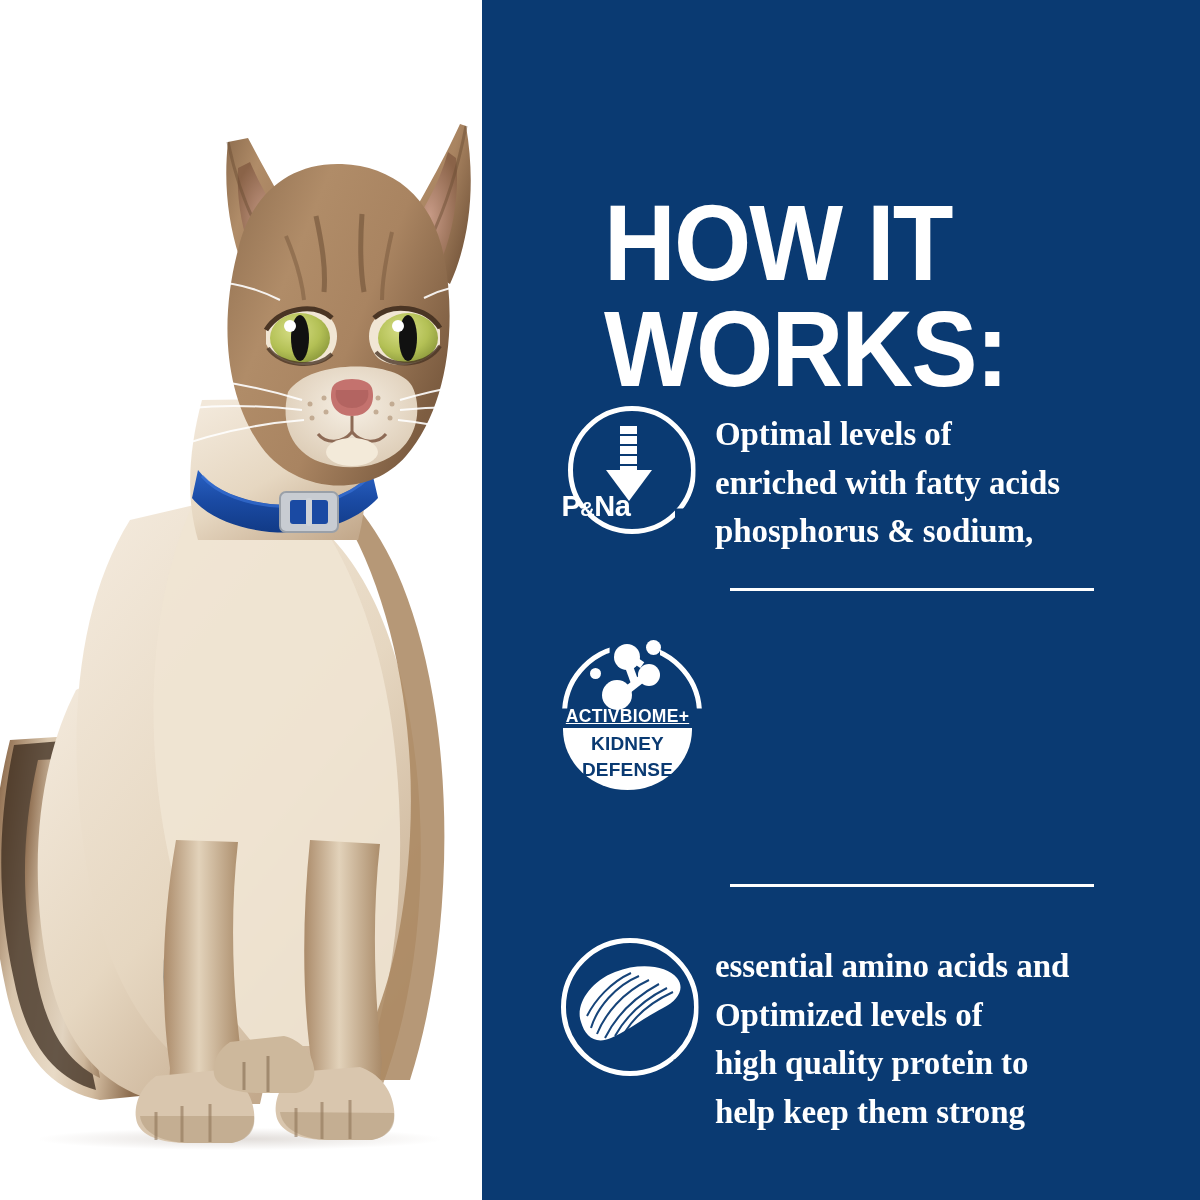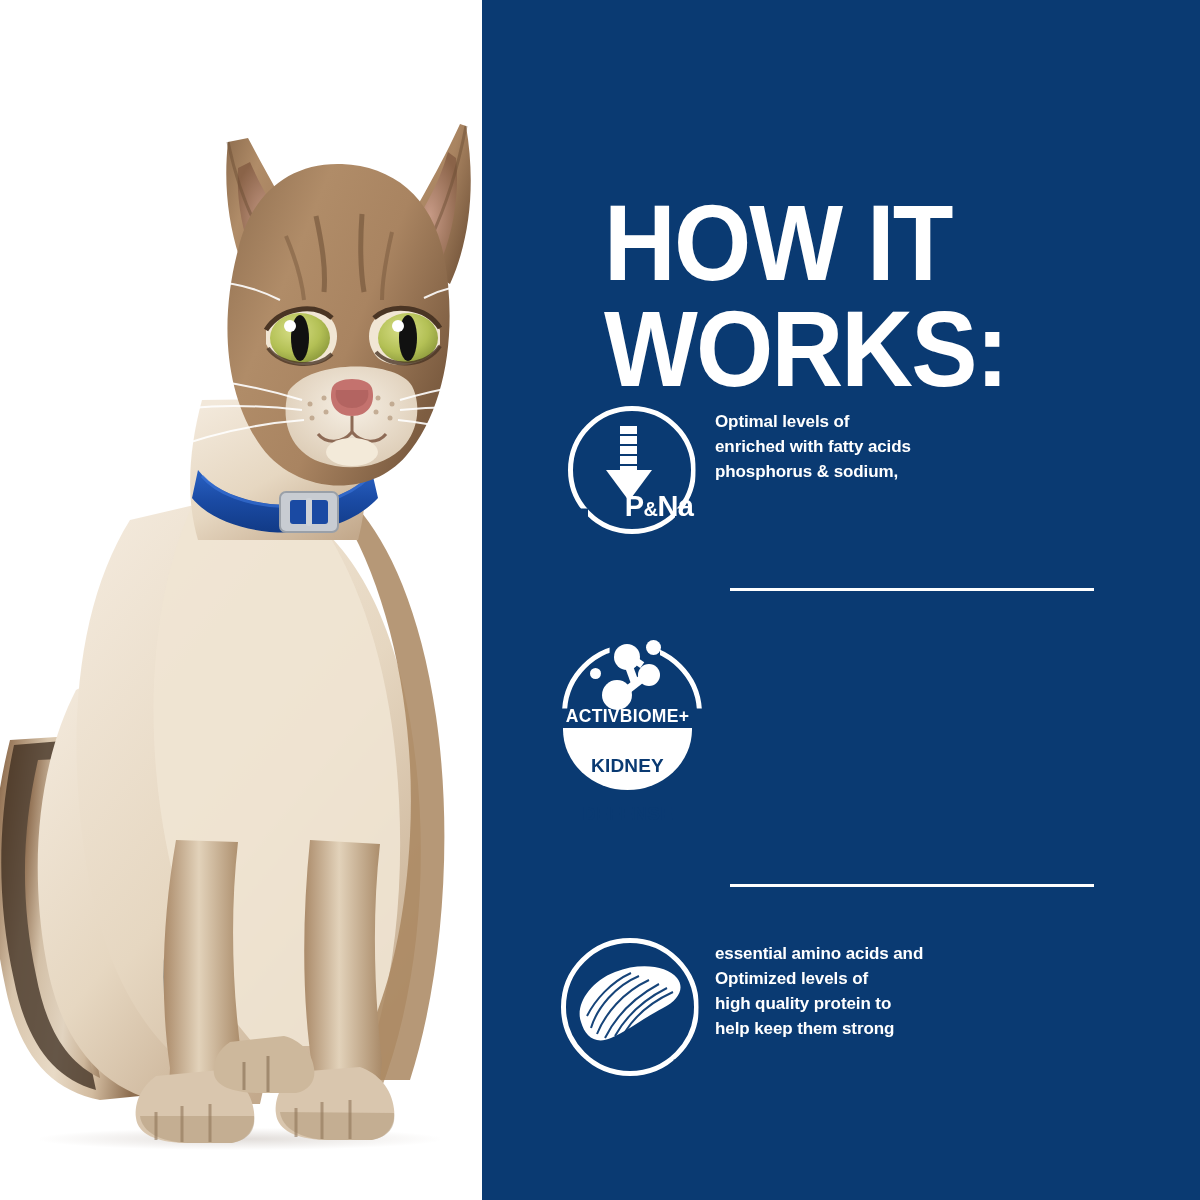--- a/index.html
+++ b/index.html
@@ -33,22 +33,22 @@
   }
   .headline .l2{display:block;}
 
   
   .features{position:absolute;left:540px;top:404px;width:640px;}
   .feature{position:relative;display:flex;align-items:flex-start;}
   .feature .iconwrap{
     width:175px;flex:0 0 175px;display:flex;justify-content:center;
   }
   .feature .ftext{
-    color:#ffffff;font-size:17px;line-height:1.47;font-weight:700;
-    letter-spacing:-0.1px;padding-top:6px;width:420px;
+    color:#ffffff;font-size:33px;line-height:1.47;font-weight:700;
+    letter-spacing:-0.1px;padding-top:6px;width:420px;font-family:Liberation Serif, serif;
   }
   .feature .ftext span{display:block;white-space:nowrap;}
   .row1{position:absolute;left:0;top:0;}
   .row2{position:absolute;left:0;top:236px;}
   .row3{position:absolute;left:0;top:532px;}
 
   .divider{
     position:absolute;left:190px;width:364px;height:3px;background:#ffffff;
   }
   .div1{top:184px;}
@@ -70,47 +70,47 @@
     content:"";position:absolute;inset:0;
     background:repeating-linear-gradient(to bottom,
       rgba(10,58,114,0) 0 8px, #0a3a72 8px 10px);
   }
   .icon-pna .arrow-head{
     position:absolute;left:44px;top:66px;width:0;height:0;
     border-left:23px solid transparent;border-right:23px solid transparent;
     border-top:31px solid #ffffff;
   }
   .icon-pna .pna-text{
-    position:absolute;left:0;top:86px;width:132px;text-align:right;
+    position:absolute;left:0;top:86px;width:132px;text-align:left;
     color:#ffffff;font-weight:700;font-size:29px;letter-spacing:-0.5px;
   }
   .icon-pna .pna-text i{font-style:normal;font-size:20px;}
 
   
   .icon-ab{position:relative;width:175px;height:150px;}
   .icon-ab .ab-arc{
     position:absolute;left:22px;top:4px;width:130px;height:130px;
     border:5px solid #ffffff;border-radius:50%;
     clip-path: polygon(0 0, 34% 0, 34% 30%, 70% 30%, 70% 0, 100% 0, 100% 46%, 0 46%);
   }
   .icon-ab .mol{position:absolute;left:22px;top:0;width:130px;height:74px;}
   .icon-ab .mol b{position:absolute;display:block;background:#ffffff;border-radius:50%;}
   .icon-ab .mol i{position:absolute;display:block;background:#ffffff;}
   .icon-ab .ab-label{
     position:absolute;left:0;top:66px;width:175px;text-align:center;
-    color:#ffffff;font-weight:700;font-size:17.5px;letter-spacing:0.3px;
+    color:#ffffff;font-weight:700;font-size:17.5px;letter-spacing:0.3px;text-decoration:underline;
   }
   .icon-ab .ab-dome{
     position:absolute;left:23px;top:88px;width:129px;height:62px;
     background:#ffffff;
     border-bottom-left-radius:66px 62px;border-bottom-right-radius:66px 62px;
   }
   .icon-ab .ab-dome span{
     display:block;text-align:center;color:#0a3a72;font-weight:700;
-    font-size:19px;line-height:1.12;letter-spacing:0.2px;padding-top:5px;margin-top:22px;
+    font-size:19px;line-height:1.12;letter-spacing:0.2px;padding-top:5px;
   }
 
   
   .icon-mus{position:relative;width:150px;height:132px;}
   .icon-mus .m-arc{
     position:absolute;left:8px;top:2px;width:128px;height:128px;
     border:5px solid #ffffff;border-radius:50%;
     clip-path: polygon(0 0, 100% 0, 100% 88%, 82% 88%, 82% 101%, 18% 101%, 18% 88%, 0 88%);
   }
   .shadow-floor{

